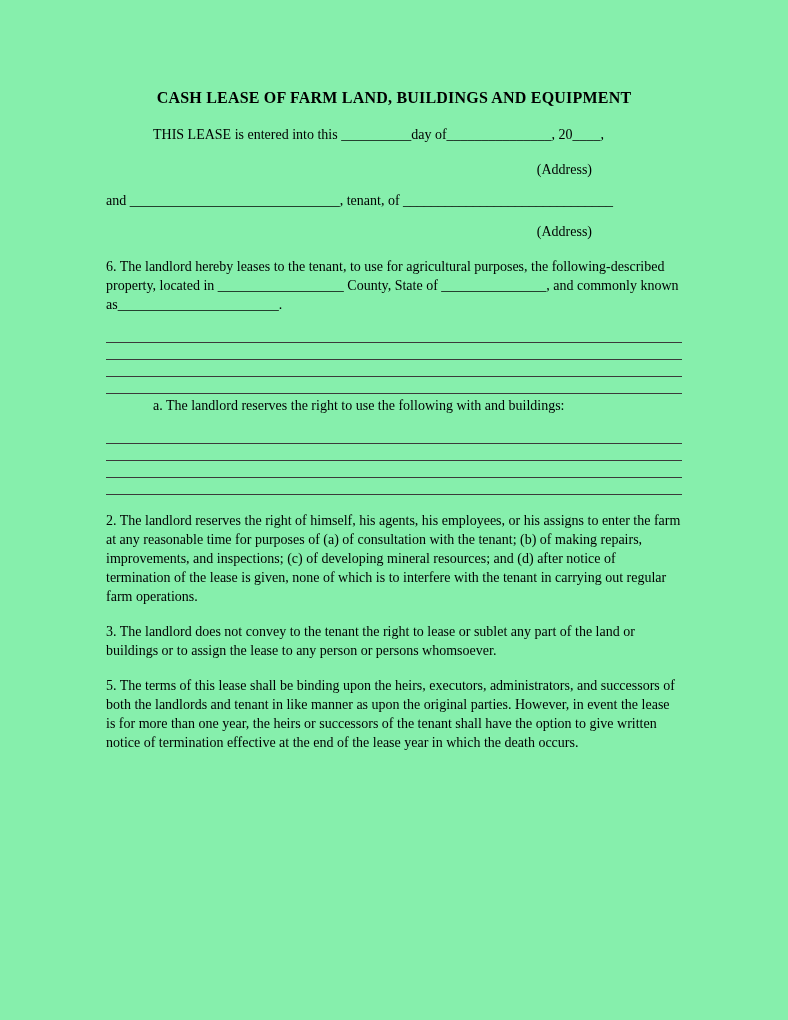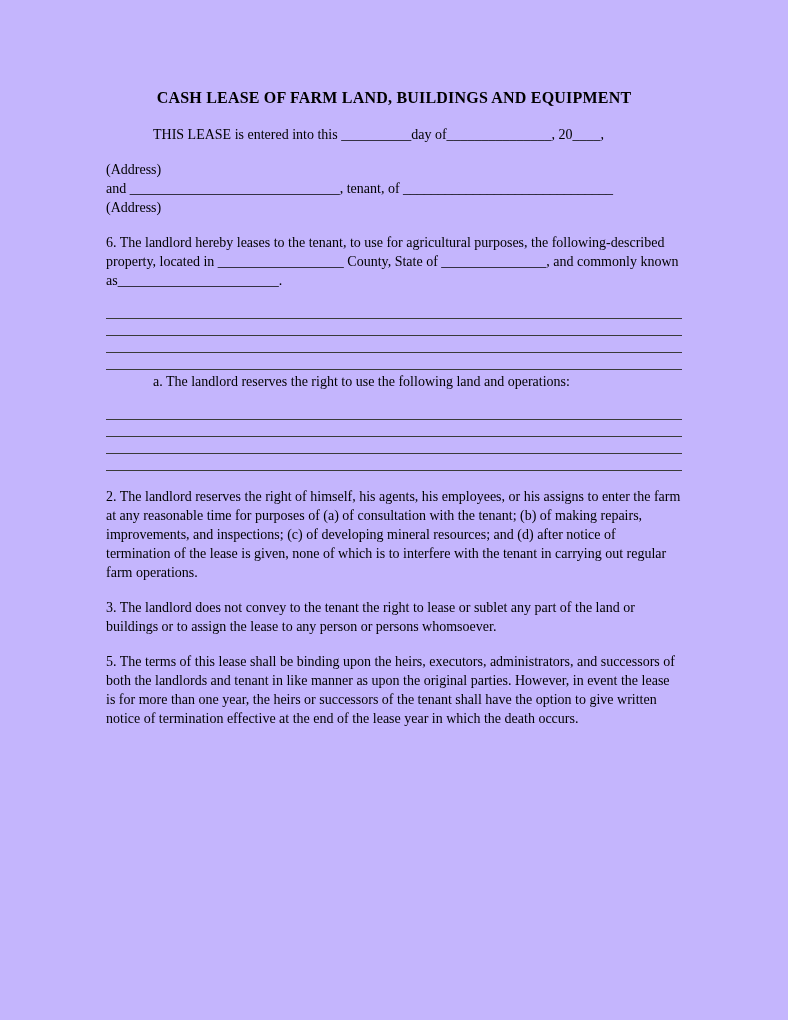--- a/index.html
+++ b/index.html
@@ -5,21 +5,21 @@
   html, body {
     margin: 0;
     padding: 0;
     background: #ffffff;
   }
   .page {
     position: relative;
     width: 788px;
     height: 1020px;
     margin: 0 auto;
-    background: #c4b5fd;
+    background: #86efac;
     box-sizing: border-box;
     padding: 88px 106px 40px 106px;
     font-family: "Liberation Serif", "DejaVu Serif", serif;
     font-size: 14px;
     line-height: 19px;
     color: #000000;
     overflow: hidden;
   }
   .doc-title {
     font-size: 16px;
@@ -35,22 +35,23 @@
     text-indent: 47px;
     font-family: Liberation Serif, serif;
   }
   .gap-above {
     margin-top: 16px;
   }
   .gap-above-sm {
     margin-top: 16px;
   }
   .address-label {
+    text-align: right;
     padding-right: 78px;
-    margin: 0;
+    margin: 12px;
   }
   .rule-group {
     margin: 12px 0 2px 0;
   }
   .rule-line {
     height: 16px;
     border-bottom: 1px solid #3a3a3a;
   }
 </style>
 </head>
@@ -71,21 +72,21 @@
   <p class="para gap-above">6. The landlord hereby leases to the tenant, to use for agricultural purposes, the following-described property, located in __________________ County, State of _______________, and commonly known as_______________________.</p>
 
   <div class="rule-group">
     <div class="rule-line"></div>
     <div class="rule-line"></div>
     <div class="rule-line"></div>
     <div class="rule-line"></div>
   </div>
 
 
-  <p class="para first-indent">a. The landlord reserves the right to use the following land and operations:</p>
+  <p class="para first-indent">a. The landlord reserves the right to use the following with and buildings:</p>
 
   <div class="rule-group">
     <div class="rule-line"></div>
     <div class="rule-line"></div>
     <div class="rule-line"></div>
     <div class="rule-line"></div>
   </div>
 
   <p class="para gap-above-sm">2. The landlord reserves the right of himself, his agents, his employees, or his assigns to enter the farm at any reasonable time for purposes of (a) of consultation with the tenant; (b) of making repairs, improvements, and inspections; (c) of developing mineral resources; and (d) after notice of termination of the lease is given, none of which is to interfere with the tenant in carrying out regular farm operations.</p>
 

